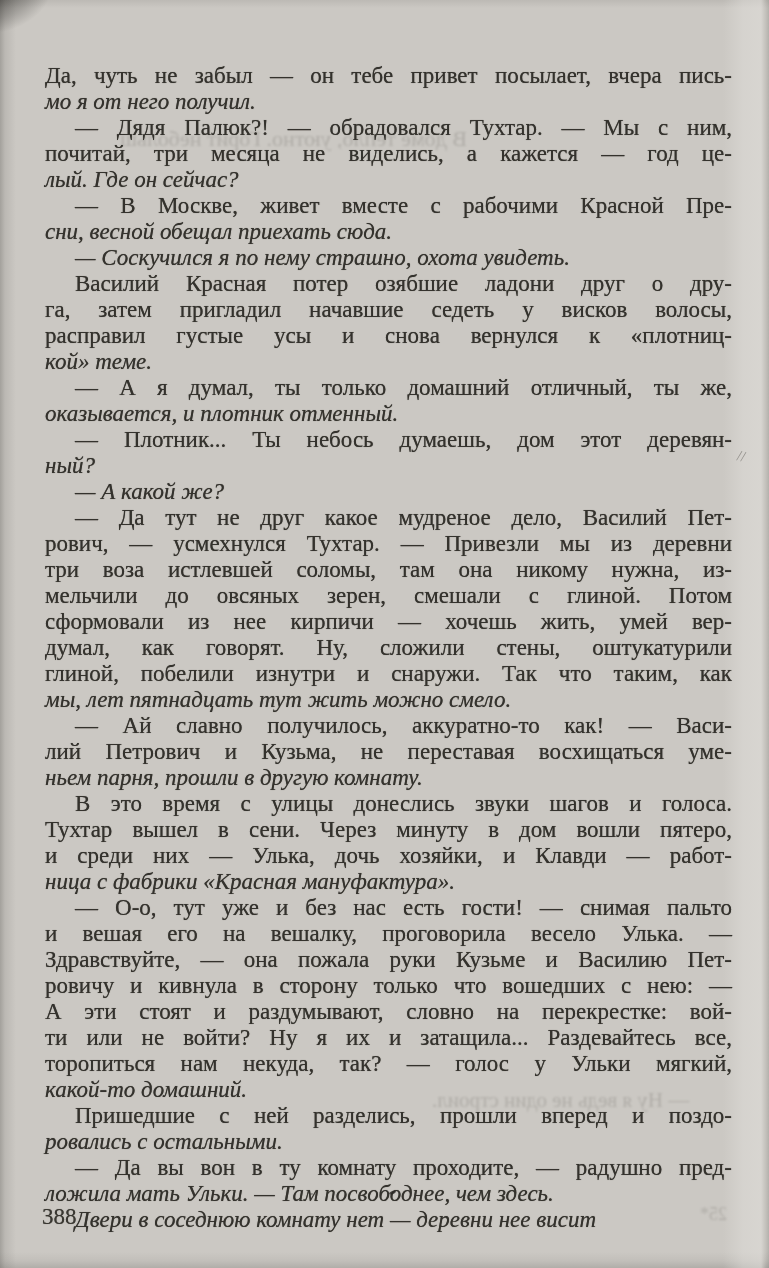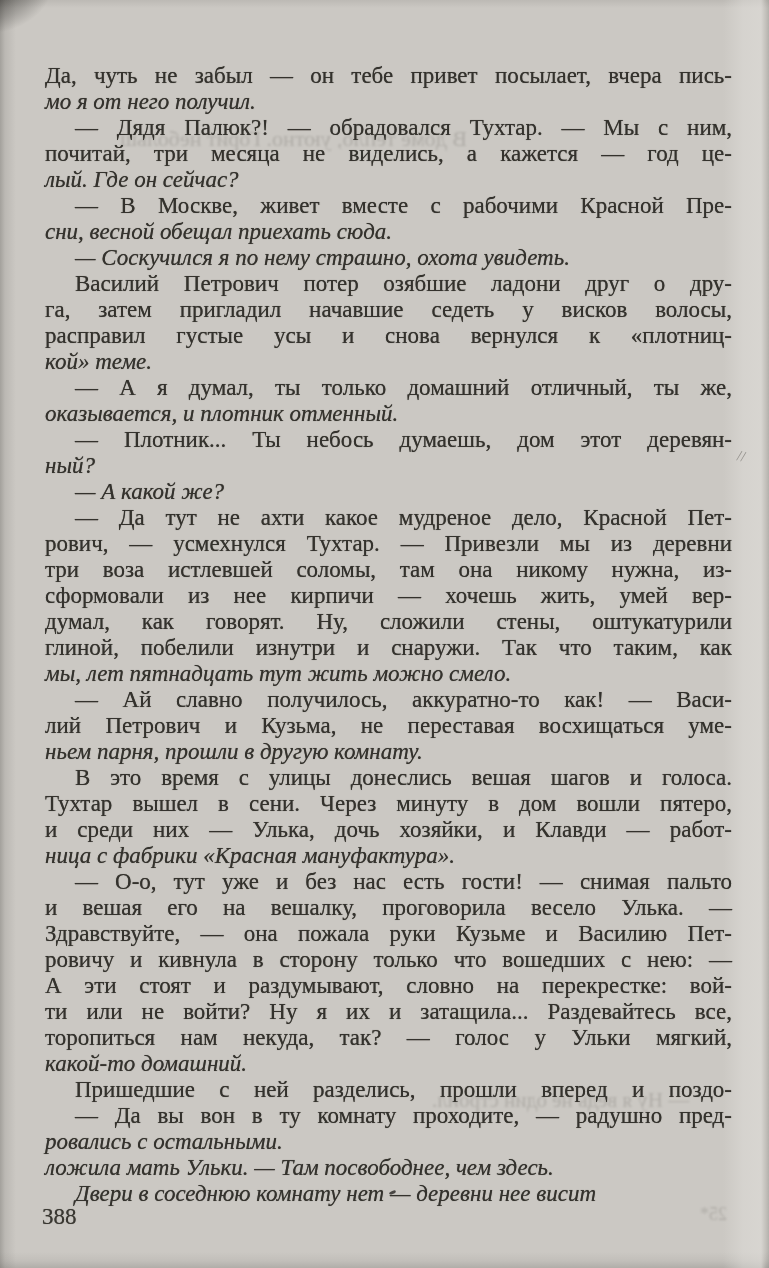--- a/index.html
+++ b/index.html
@@ -87,54 +87,55 @@
 
   <div class="text-block">
       <div class="line">Да, чуть не забыл — он тебе привет посылает, вчера пись-</div>
       <div class="line last">мо я от него получил.</div>
       <div class="line ind">— Дядя Палюк?! — обрадовался Тухтар. — Мы с ним,</div>
       <div class="line">почитай, три месяца не виделись, а кажется — год це-</div>
       <div class="line last">лый. Где он сейчас?</div>
       <div class="line ind">— В Москве, живет вместе с рабочими Красной Пре-</div>
       <div class="line last">сни, весной обещал приехать сюда.</div>
       <div class="line last ind">— Соскучился я по нему страшно, охота увидеть.</div>
-      <div class="line ind">Василий Петрович потер озябшие ладони друг о дру-</div>
+      <div class="line ind">Василий Красная потер озябшие ладони друг о дру-</div>
       <div class="line">га, затем пригладил начавшие седеть у висков волосы,</div>
       <div class="line">расправил густые усы и снова вернулся к «плотниц-</div>
       <div class="line last">кой» теме.</div>
       <div class="line ind">— А я думал, ты только домашний отличный, ты же,</div>
       <div class="line last">оказывается, и плотник отменный.</div>
       <div class="line ind">— Плотник... Ты небось думаешь, дом этот деревян-</div>
       <div class="line last">ный?</div>
       <div class="line last ind">— А какой же?</div>
-      <div class="line ind">— Да тут не ахти какое мудреное дело, Красной Пет-</div>
+      <div class="line ind">— Да тут не друг какое мудреное дело, Василий Пет-</div>
       <div class="line">рович, — усмехнулся Тухтар. — Привезли мы из деревни</div>
       <div class="line">три воза истлевшей соломы, там она никому нужна, из-</div>
+      <div class="line">мельчили до овсяных зерен, смешали с глиной. Потом</div>
       <div class="line">сформовали из нее кирпичи — хочешь жить, умей вер-</div>
       <div class="line">думал, как говорят. Ну, сложили стены, оштукатурили</div>
       <div class="line">глиной, побелили изнутри и снаружи. Так что таким, как</div>
       <div class="line last">мы, лет пятнадцать тут жить можно смело.</div>
       <div class="line ind">— Ай славно получилось, аккуратно-то как! — Васи-</div>
       <div class="line">лий Петрович и Кузьма, не переставая восхищаться уме-</div>
       <div class="line last">ньем парня, прошли в другую комнату.</div>
-      <div class="line ind">В это время с улицы донеслись вешая шагов и голоса.</div>
+      <div class="line ind">В это время с улицы донеслись звуки шагов и голоса.</div>
       <div class="line">Тухтар вышел в сени. Через минуту в дом вошли пятеро,</div>
       <div class="line">и среди них — Улька, дочь хозяйки, и Клавди — работ-</div>
       <div class="line last">ница с фабрики «Красная мануфактура».</div>
       <div class="line ind">— О-о, тут уже и без нас есть гости! — снимая пальто</div>
       <div class="line">и вешая его на вешалку, проговорила весело Улька. —</div>
       <div class="line">Здравствуйте, — она пожала руки Кузьме и Василию Пет-</div>
       <div class="line">ровичу и кивнула в сторону только что вошедших с нею: —</div>
       <div class="line">А эти стоят и раздумывают, словно на перекрестке: вой-</div>
       <div class="line">ти или не войти? Ну я их и затащила... Раздевайтесь все,</div>
       <div class="line">торопиться нам некуда, так? — голос у Ульки мягкий,</div>
       <div class="line last">какой-то домашний.</div>
       <div class="line ind">Пришедшие с ней разделись, прошли вперед и поздо-</div>
+      <div class="line last">ровались с остальными.</div>
       <div class="line ind">— Да вы вон в ту комнату проходите, — радушно пред-</div>
-      <div class="line last">ровались с остальными.</div>
       <div class="line last">ложила мать Ульки. — Там посвободнее, чем здесь.</div>
       <div class="line last ind">Двери в соседнюю комнату нет — деревни нее висит</div>
     </div>
 
   <div class="page-number">388</div>
 
   <div class="pencil-mark">//</div>
 
   <div class="speck s1"></div>
   <div class="speck s2"></div>

